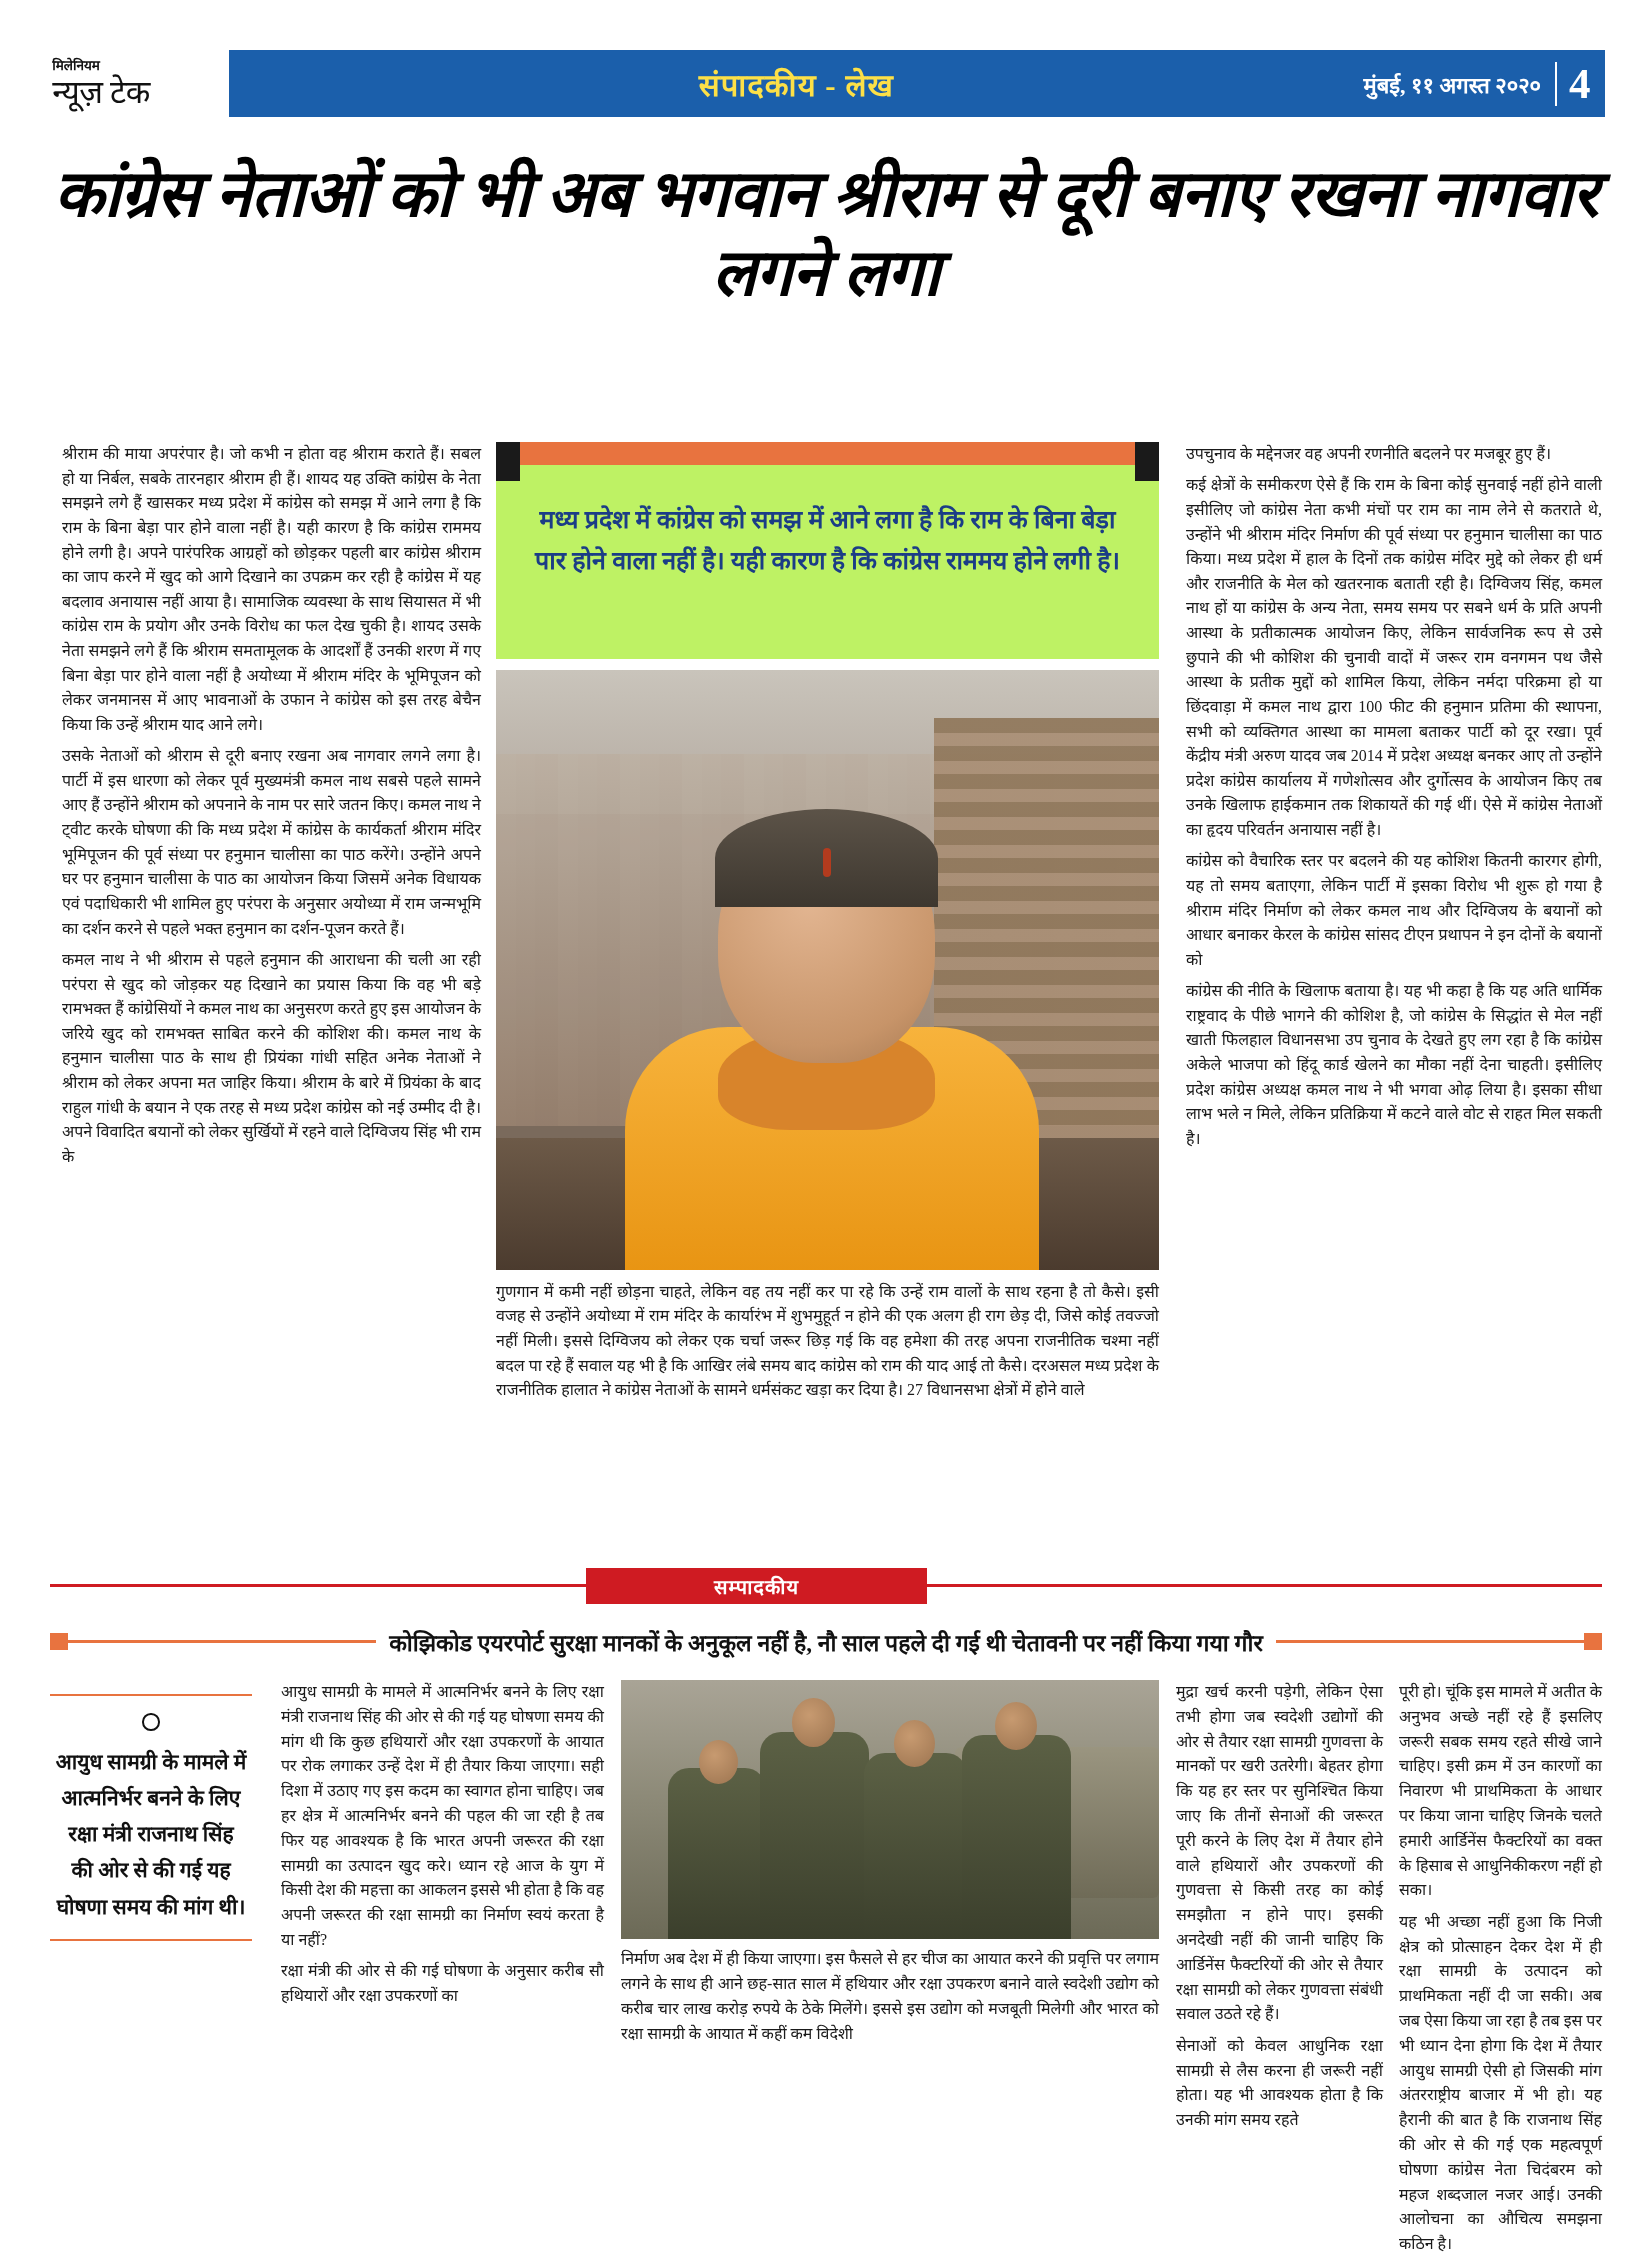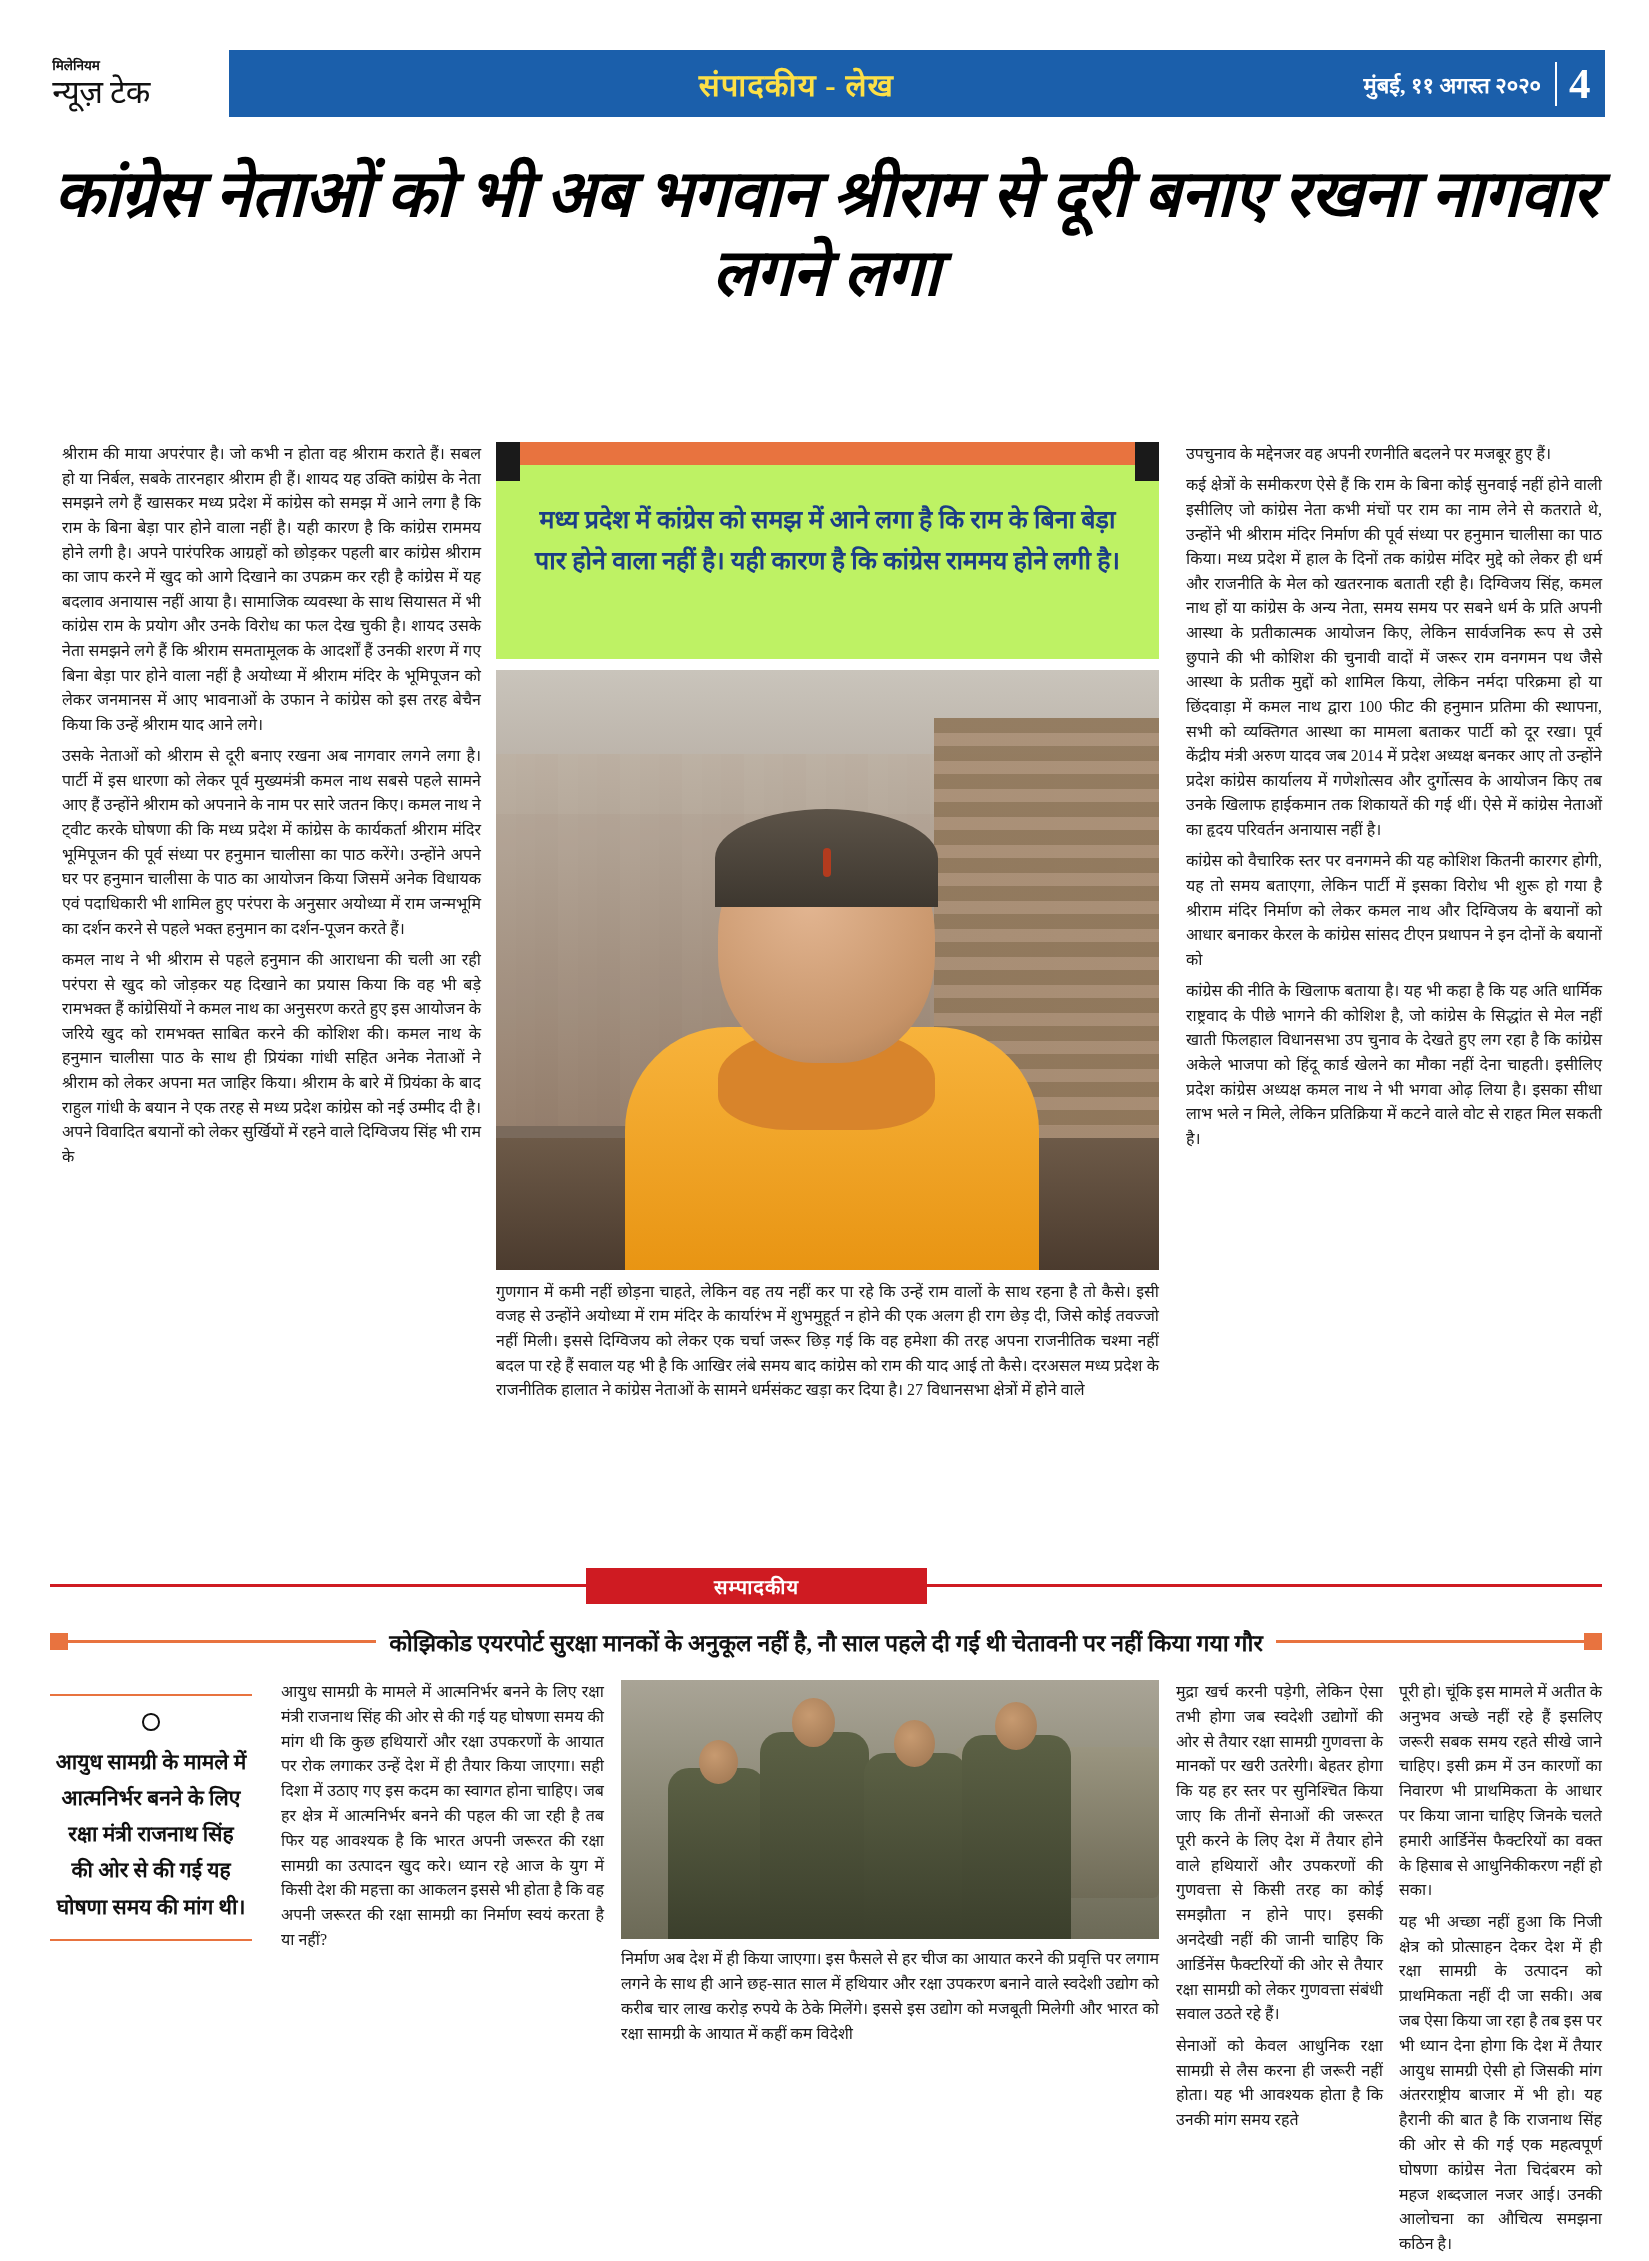--- a/index.html
+++ b/index.html
@@ -408,21 +408,21 @@
         <div class="person-head"></div>
         <div class="person-hair"></div>
         <div class="tilak"></div>
       </div>
       <p>गुणगान में कमी नहीं छोड़ना चाहते, लेकिन वह तय नहीं कर पा रहे कि उन्हें राम वालों के साथ रहना है तो कैसे। इसी वजह से उन्होंने अयोध्या में राम मंदिर के कार्यारंभ में शुभमुहूर्त न होने की एक अलग ही राग छेड़ दी, जिसे कोई तवज्जो नहीं मिली। इससे दिग्विजय को लेकर एक चर्चा जरूर छिड़ गई कि वह हमेशा की तरह अपना राजनीतिक चश्मा नहीं बदल पा रहे हैं सवाल यह भी है कि आखिर लंबे समय बाद कांग्रेस को राम की याद आई तो कैसे। दरअसल मध्य प्रदेश के राजनीतिक हालात ने कांग्रेस नेताओं के सामने धर्मसंकट खड़ा कर दिया है। 27 विधानसभा क्षेत्रों में होने वाले</p>
     </div>
 
     <div class="col col-right">
       <p>उपचुनाव के मद्देनजर वह अपनी रणनीति बदलने पर मजबूर हुए हैं।</p>
       <p>कई क्षेत्रों के समीकरण ऐसे हैं कि राम के बिना कोई सुनवाई नहीं होने वाली इसीलिए जो कांग्रेस नेता कभी मंचों पर राम का नाम लेने से कतराते थे, उन्होंने भी श्रीराम मंदिर निर्माण की पूर्व संध्या पर हनुमान चालीसा का पाठ किया। मध्य प्रदेश में हाल के दिनों तक कांग्रेस मंदिर मुद्दे को लेकर ही धर्म और राजनीति के मेल को खतरनाक बताती रही है। दिग्विजय सिंह, कमल नाथ हों या कांग्रेस के अन्य नेता, समय समय पर सबने धर्म के प्रति अपनी आस्था के प्रतीकात्मक आयोजन किए, लेकिन सार्वजनिक रूप से उसे छुपाने की भी कोशिश की चुनावी वादों में जरूर राम वनगमन पथ जैसे आस्था के प्रतीक मुद्दों को शामिल किया, लेकिन नर्मदा परिक्रमा हो या छिंदवाड़ा में कमल नाथ द्वारा 100 फीट की हनुमान प्रतिमा की स्थापना, सभी को व्यक्तिगत आस्था का मामला बताकर पार्टी को दूर रखा। पूर्व केंद्रीय मंत्री अरुण यादव जब 2014 में प्रदेश अध्यक्ष बनकर आए तो उन्होंने प्रदेश कांग्रेस कार्यालय में गणेशोत्सव और दुर्गोत्सव के आयोजन किए तब उनके खिलाफ हाईकमान तक शिकायतें की गई थीं। ऐसे में कांग्रेस नेताओं का हृदय परिवर्तन अनायास नहीं है।</p>
-      <p>कांग्रेस को वैचारिक स्तर पर वनगमने की यह कोशिश कितनी कारगर होगी, यह तो समय बताएगा, लेकिन पार्टी में इसका विरोध भी शुरू हो गया है श्रीराम मंदिर निर्माण को लेकर कमल नाथ और दिग्विजय के बयानों को आधार बनाकर केरल के कांग्रेस सांसद टीएन प्रथापन ने इन दोनों के बयानों को</p>
+      <p>कांग्रेस को वैचारिक स्तर पर बदलने की यह कोशिश कितनी कारगर होगी, यह तो समय बताएगा, लेकिन पार्टी में इसका विरोध भी शुरू हो गया है श्रीराम मंदिर निर्माण को लेकर कमल नाथ और दिग्विजय के बयानों को आधार बनाकर केरल के कांग्रेस सांसद टीएन प्रथापन ने इन दोनों के बयानों को</p>
       <p>कांग्रेस की नीति के खिलाफ बताया है। यह भी कहा है कि यह अति धार्मिक राष्ट्रवाद के पीछे भागने की कोशिश है, जो कांग्रेस के सिद्धांत से मेल नहीं खाती फिलहाल विधानसभा उप चुनाव के देखते हुए लग रहा है कि कांग्रेस अकेले भाजपा को हिंदू कार्ड खेलने का मौका नहीं देना चाहती। इसीलिए प्रदेश कांग्रेस अध्यक्ष कमल नाथ ने भी भगवा ओढ़ लिया है। इसका सीधा लाभ भले न मिले, लेकिन प्रतिक्रिया में कटने वाले वोट से राहत मिल सकती है।</p>
     </div>
   </div>
 
   <div class="band-rule"></div>
   <div class="sampadakiya-band">
     <span>सम्पादकीय</span>
   </div>
 
   <div class="sub-headline-wrap">
@@ -435,20 +435,21 @@
 
   <div class="bottom-zone">
 
     <div class="pull-col">
       <div class="pull-dot"></div>
       <div class="pull-text">आयुध सामग्री के मामले में आत्मनिर्भर बनने के लिए रक्षा मंत्री राजनाथ सिंह की ओर से की गई यह घोषणा समय की मांग थी।</div>
     </div>
 
     <div class="bcol bcol-1">
       <p>आयुध सामग्री के मामले में आत्मनिर्भर बनने के लिए रक्षा मंत्री राजनाथ सिंह की ओर से की गई यह घोषणा समय की मांग थी कि कुछ हथियारों और रक्षा उपकरणों के आयात पर रोक लगाकर उन्हें देश में ही तैयार किया जाएगा। सही दिशा में उठाए गए इस कदम का स्वागत होना चाहिए। जब हर क्षेत्र में आत्मनिर्भर बनने की पहल की जा रही है तब फिर यह आवश्यक है कि भारत अपनी जरूरत की रक्षा सामग्री का उत्पादन खुद करे। ध्यान रहे आज के युग में किसी देश की महत्ता का आकलन इससे भी होता है कि वह अपनी जरूरत की रक्षा सामग्री का निर्माण स्वयं करता है या नहीं?</p>
+      <p>रक्षा मंत्री की ओर से की गई घोषणा के अनुसार करीब सौ हथियारों और रक्षा उपकरणों का</p>
     </div>
 
     <div class="bcol bcol-2">
       <div class="photo-army">
         <div class="bg"></div>
         <div class="veh"></div>
         <div class="sol s1"></div>
         <div class="sol s2"></div>
         <div class="sol s3"></div>
         <div class="sol s4"></div>

